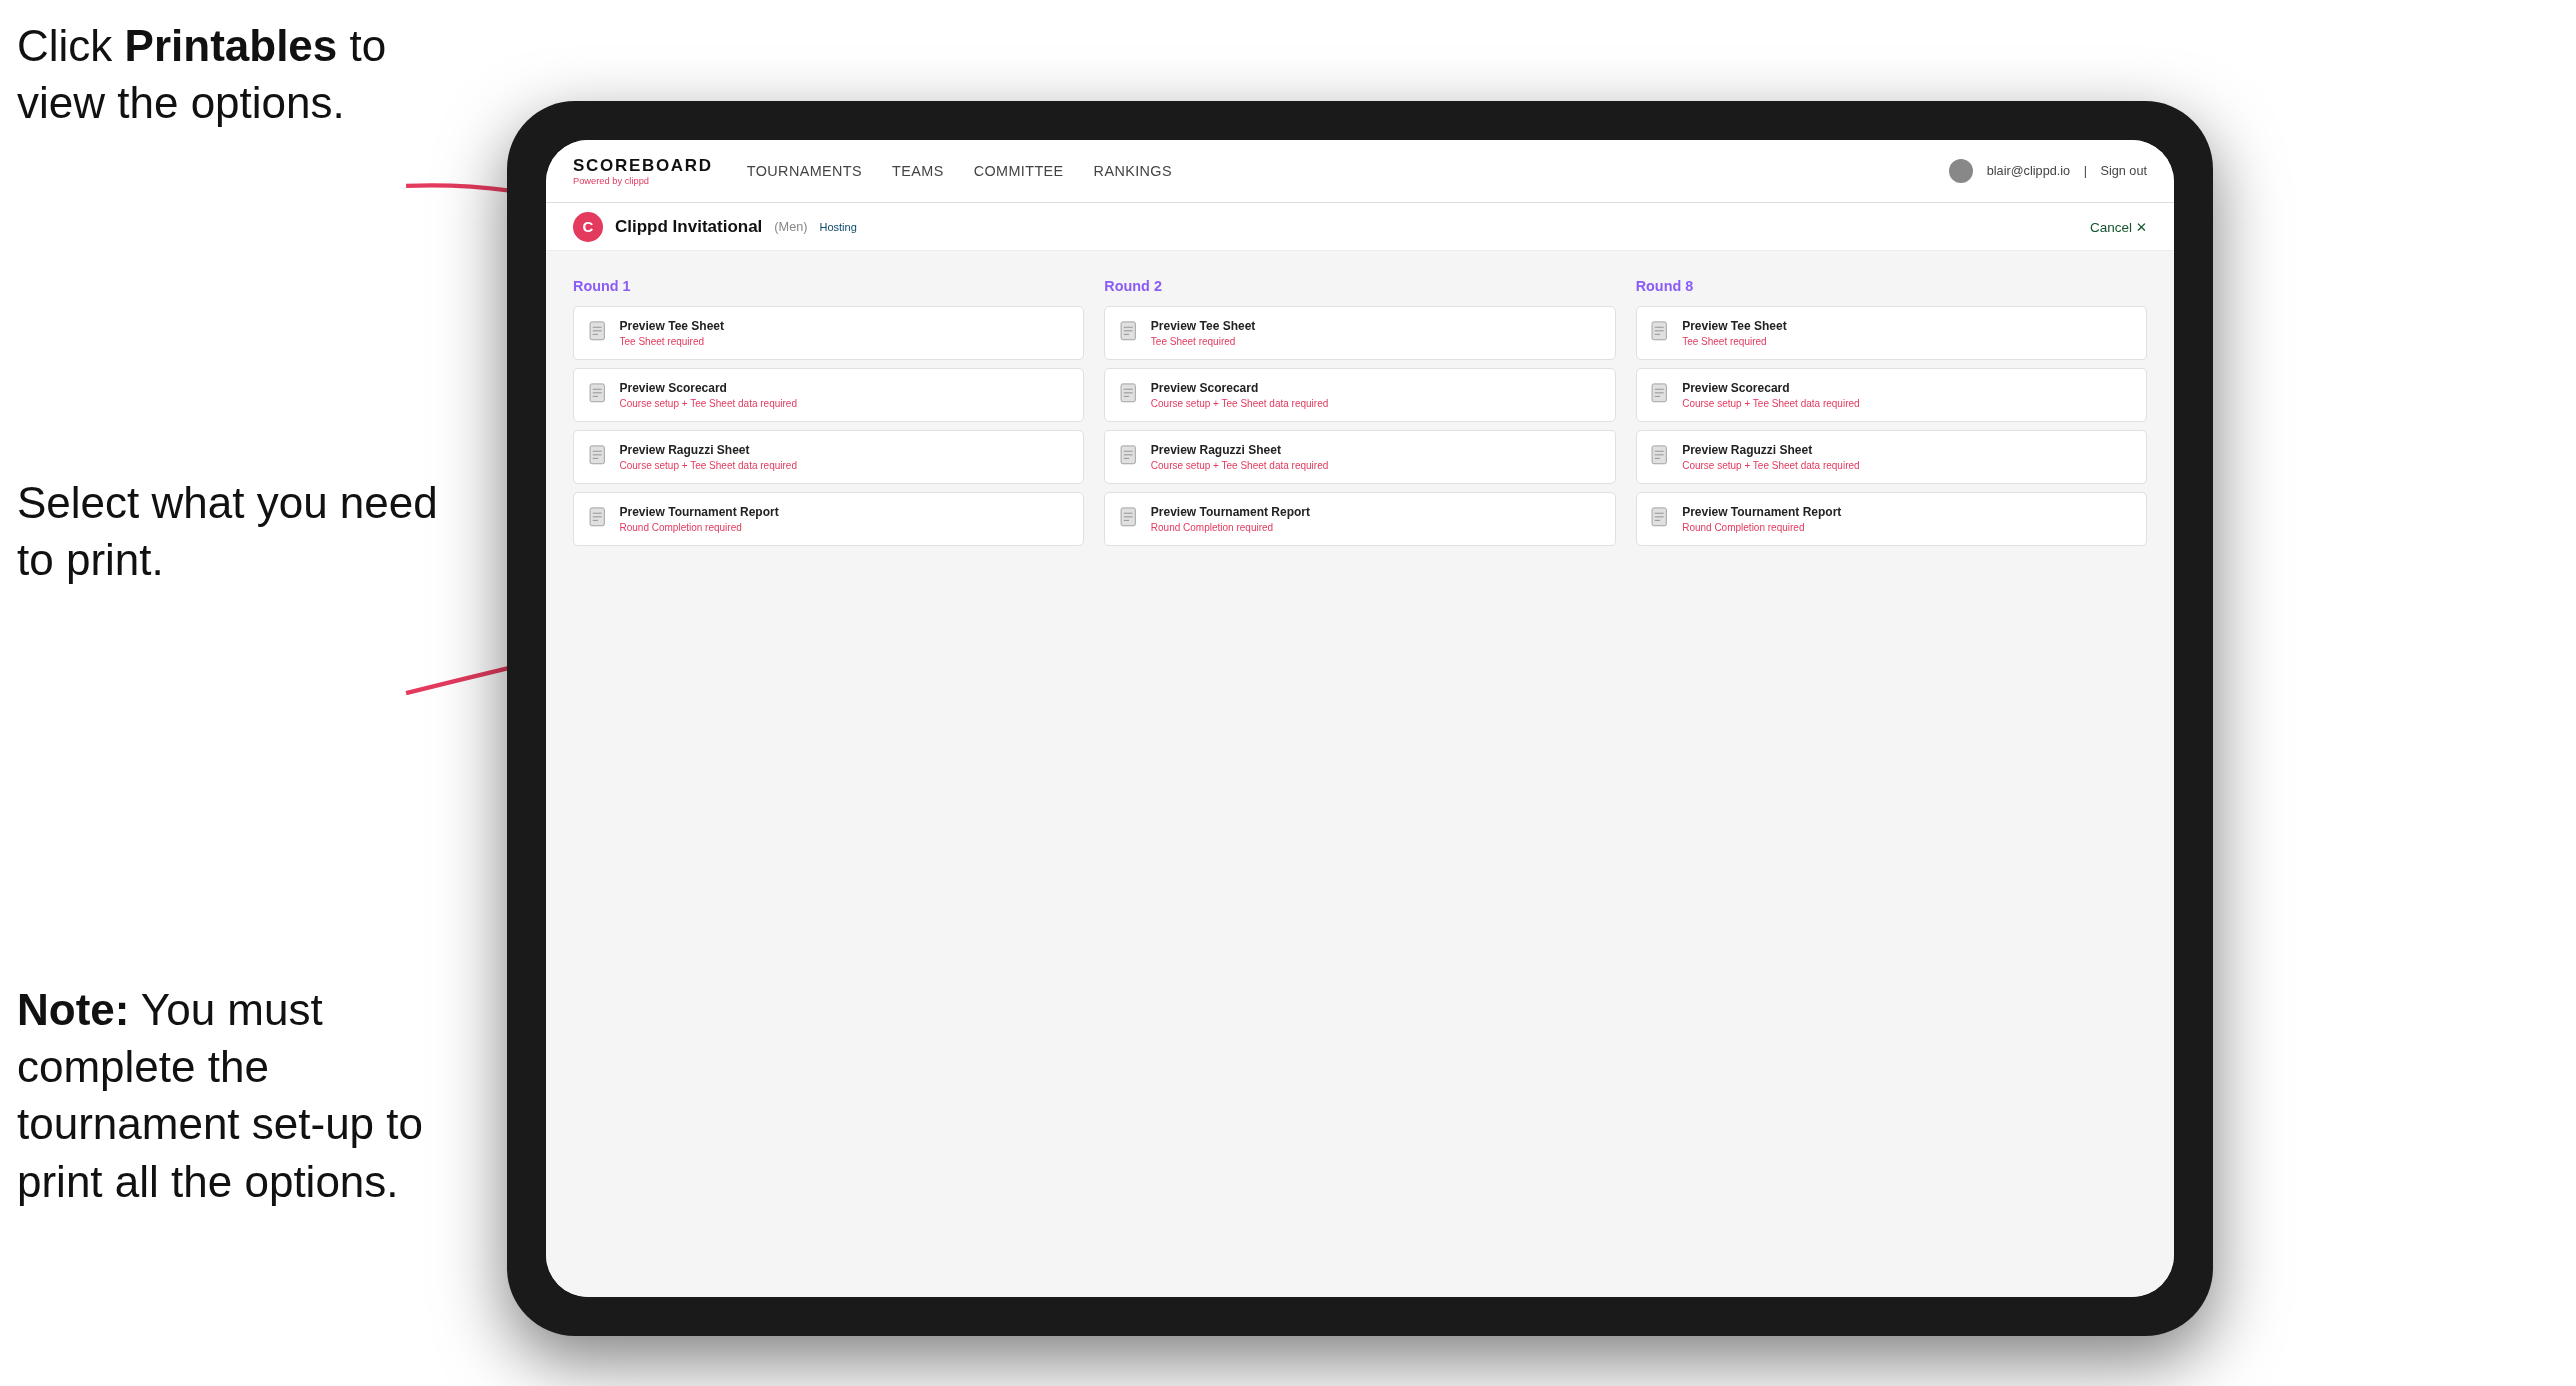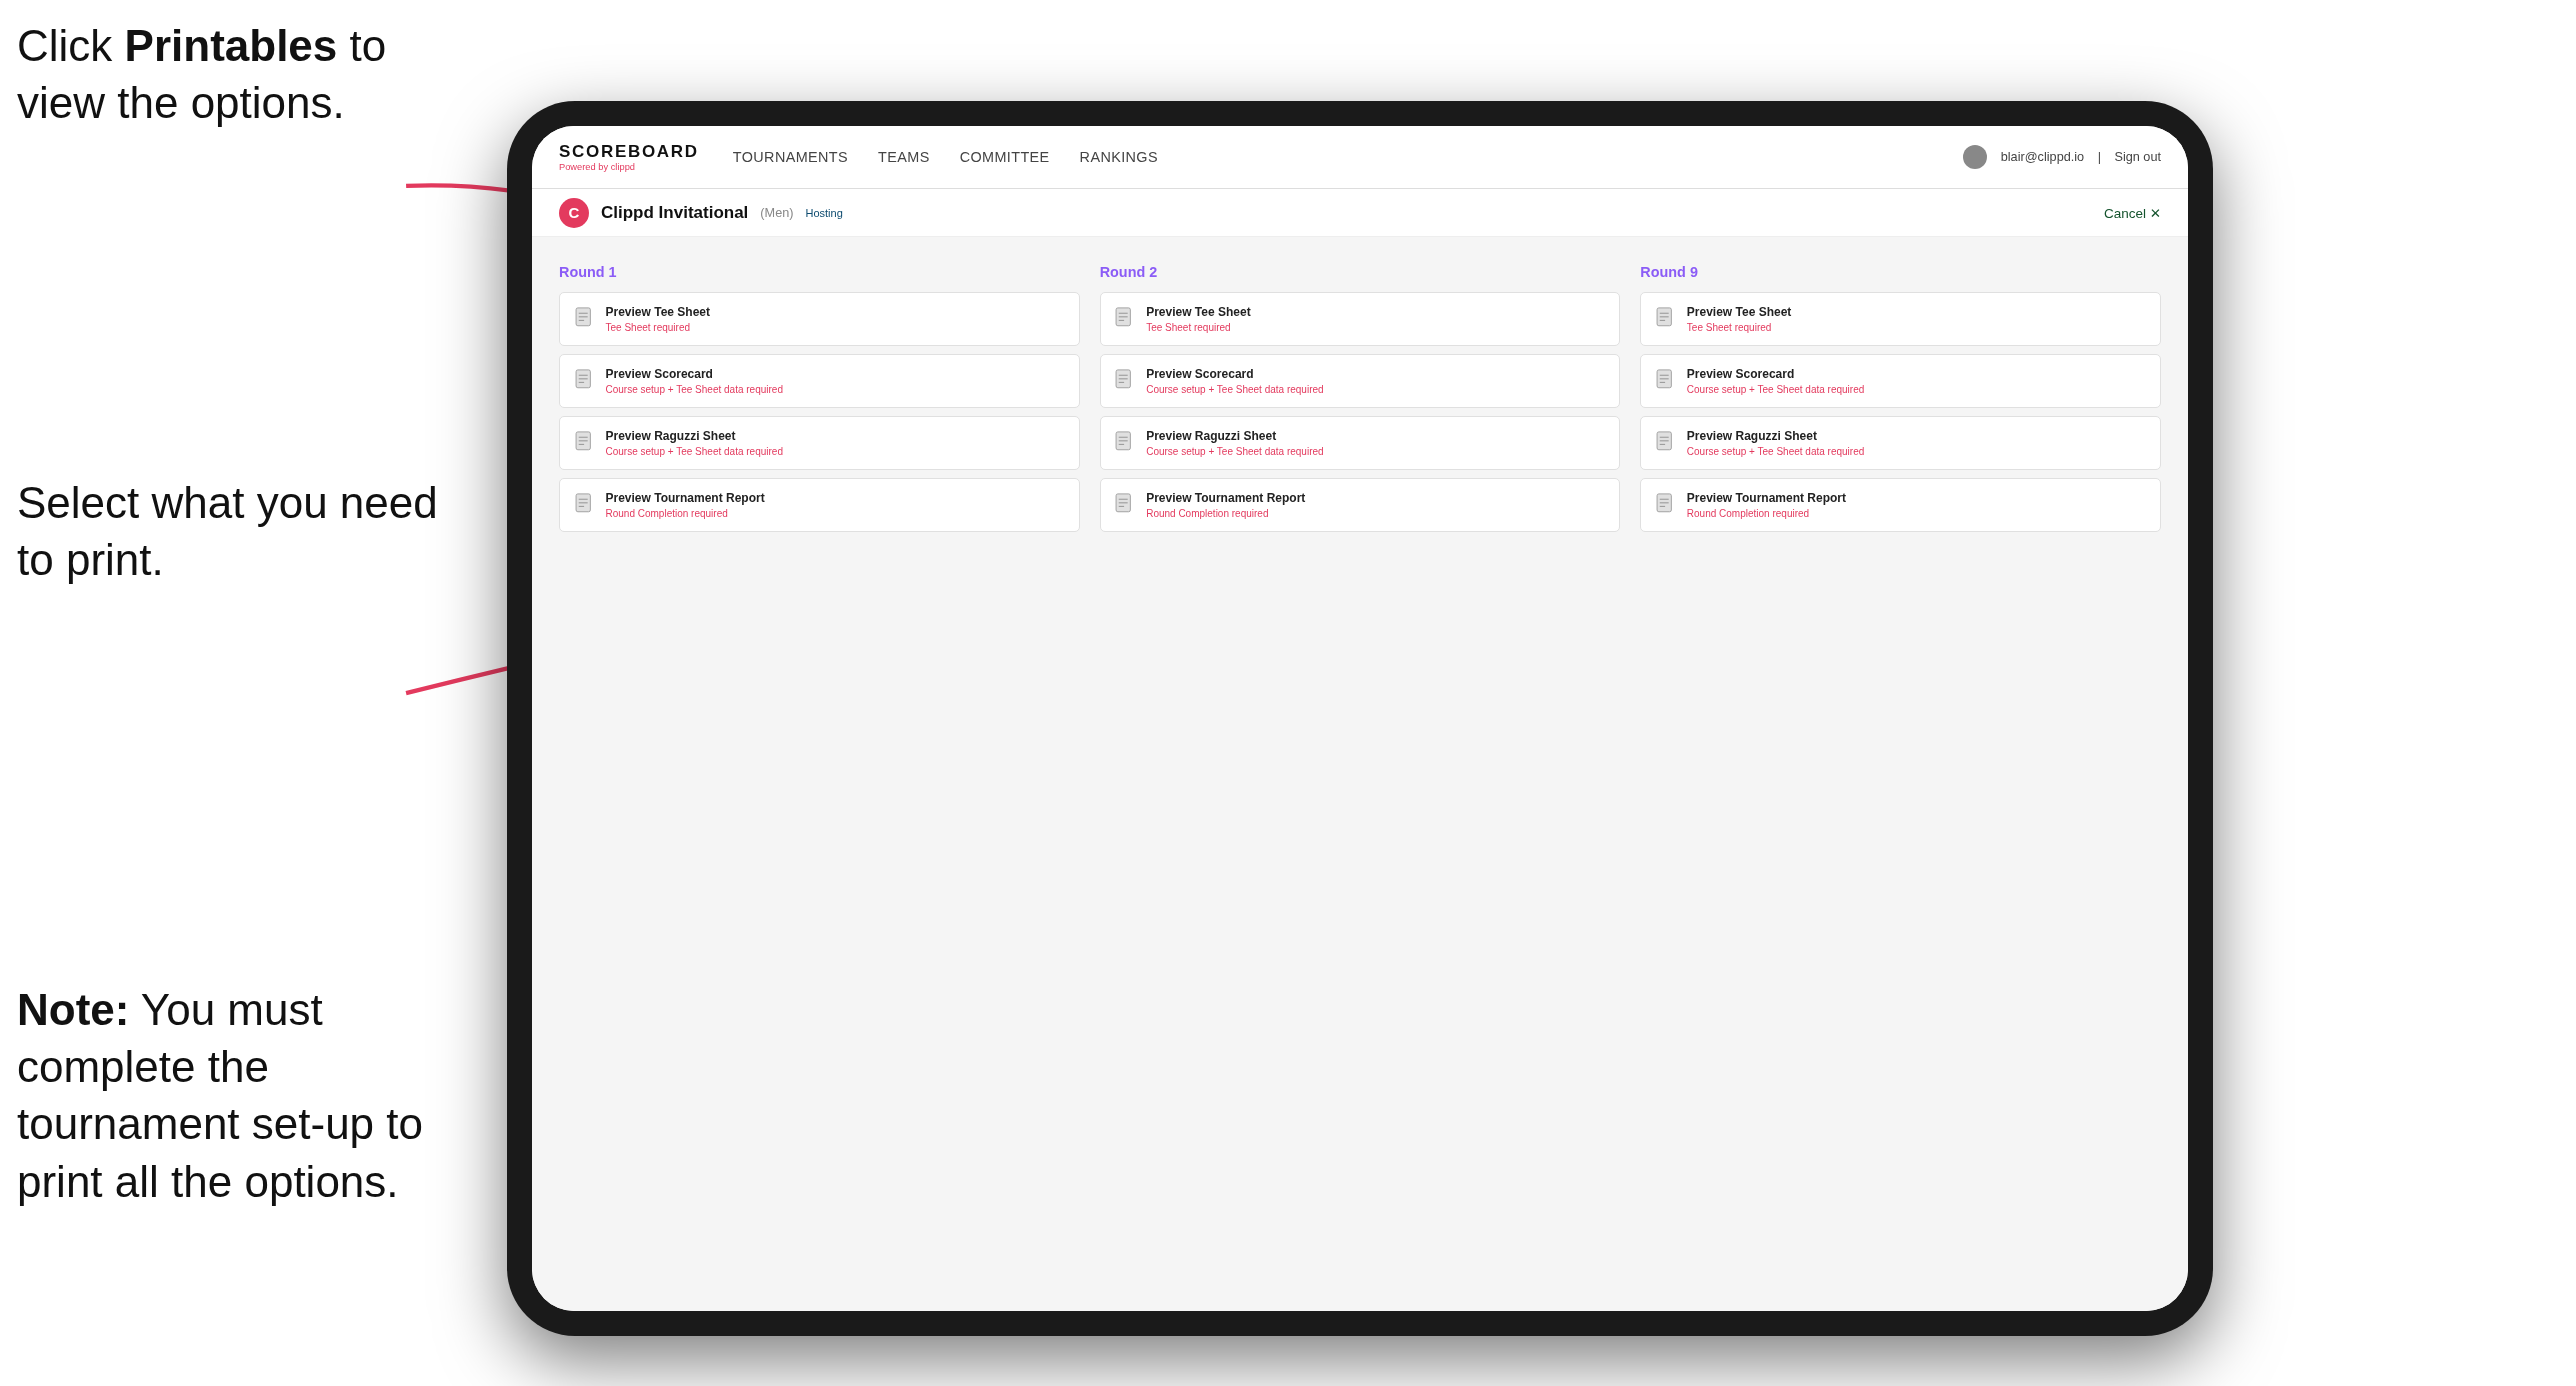--- a/index.html
+++ b/index.html
@@ -33,21 +33,21 @@
 
     
     .tablet-shell {
       position: absolute;
       top: 101px;
       left: 507px;
       width: 1706px;
       height: 1235px;
       background: #1a1a1a;
       border-radius: 68px;
-      padding: 25px;
+      padding: 39px;
       box-shadow: 0 25px 68px rgba(0,0,0,0.5);
     }
     .tablet-screen {
       width: 100%;
       height: 100%;
       background: #f0f0f0;
       border-radius: 42px;
       overflow: hidden;
       display: flex;
       flex-direction: column;
@@ -423,21 +423,21 @@
               </div>
               <div class="card-text">
                 <div class="card-title">Preview Tournament Report</div>
                 <div class="card-subtitle">Round Completion required</div>
               </div>
             </div>
           </div>
         </div>
 
         <div class="round-section">
-          <div class="round-title">Round 9</div>
+          <div class="round-title">Round 8</div>
           <div class="round-cards">
             <div class="print-card">
               <div class="card-icon">
                 <svg viewBox="0 0 24 28" fill="none">
                     <rect x="2" y="1" width="16" height="20" rx="2" fill="#e0e0e0" stroke="#999" stroke-width="1"></rect>
                     <line x1="5" y1="7" x2="15" y2="7" stroke="#999" stroke-width="1.2"></line>
                     <line x1="5" y1="11" x2="15" y2="11" stroke="#999" stroke-width="1.2"></line>
                     <line x1="5" y1="15" x2="11" y2="15" stroke="#999" stroke-width="1.2"></line>
                   </svg>
               </div>

